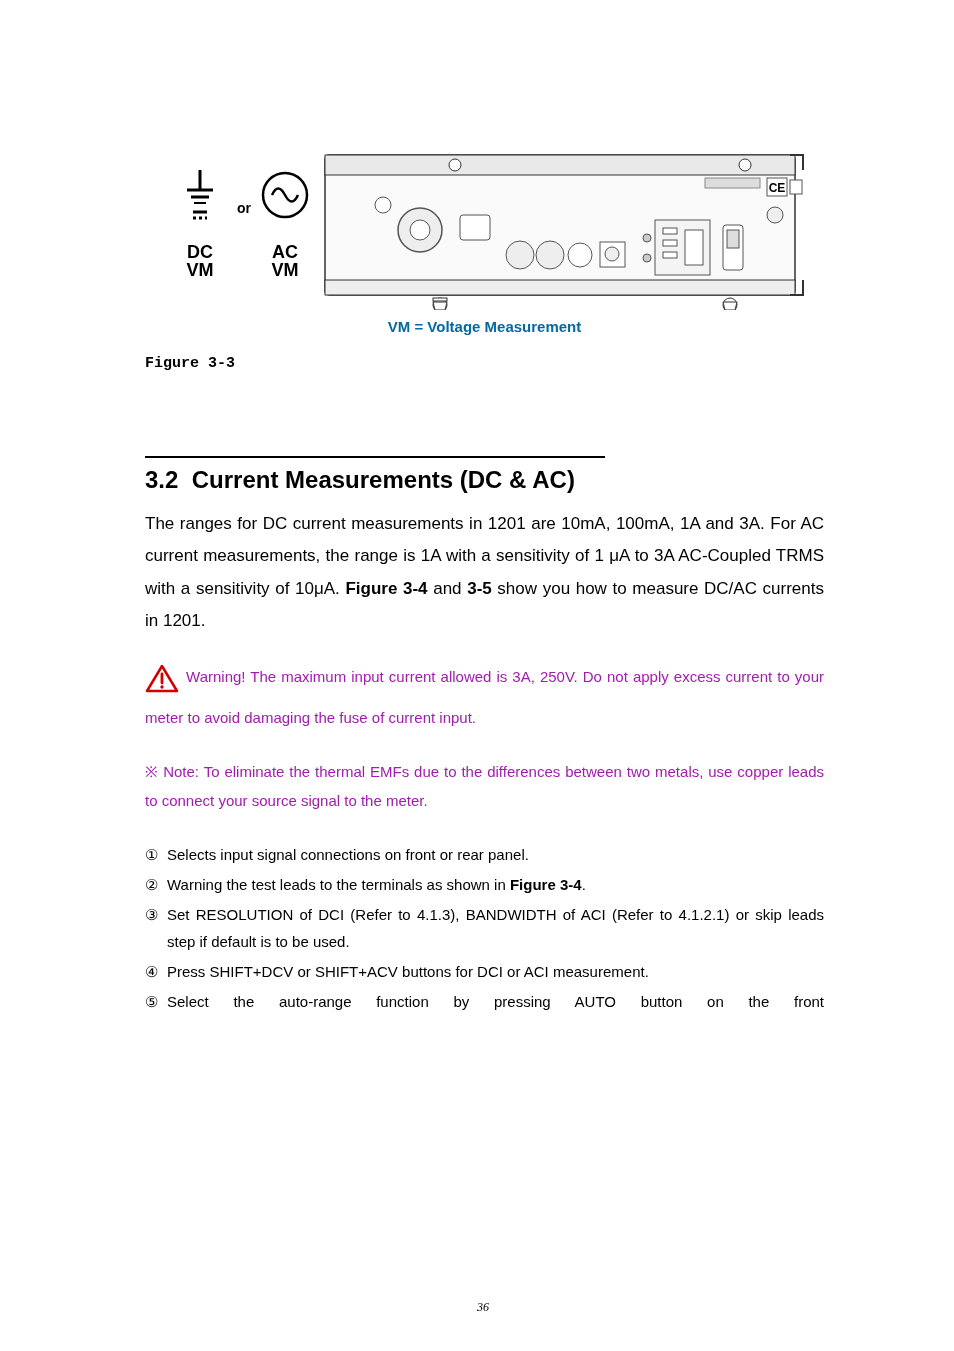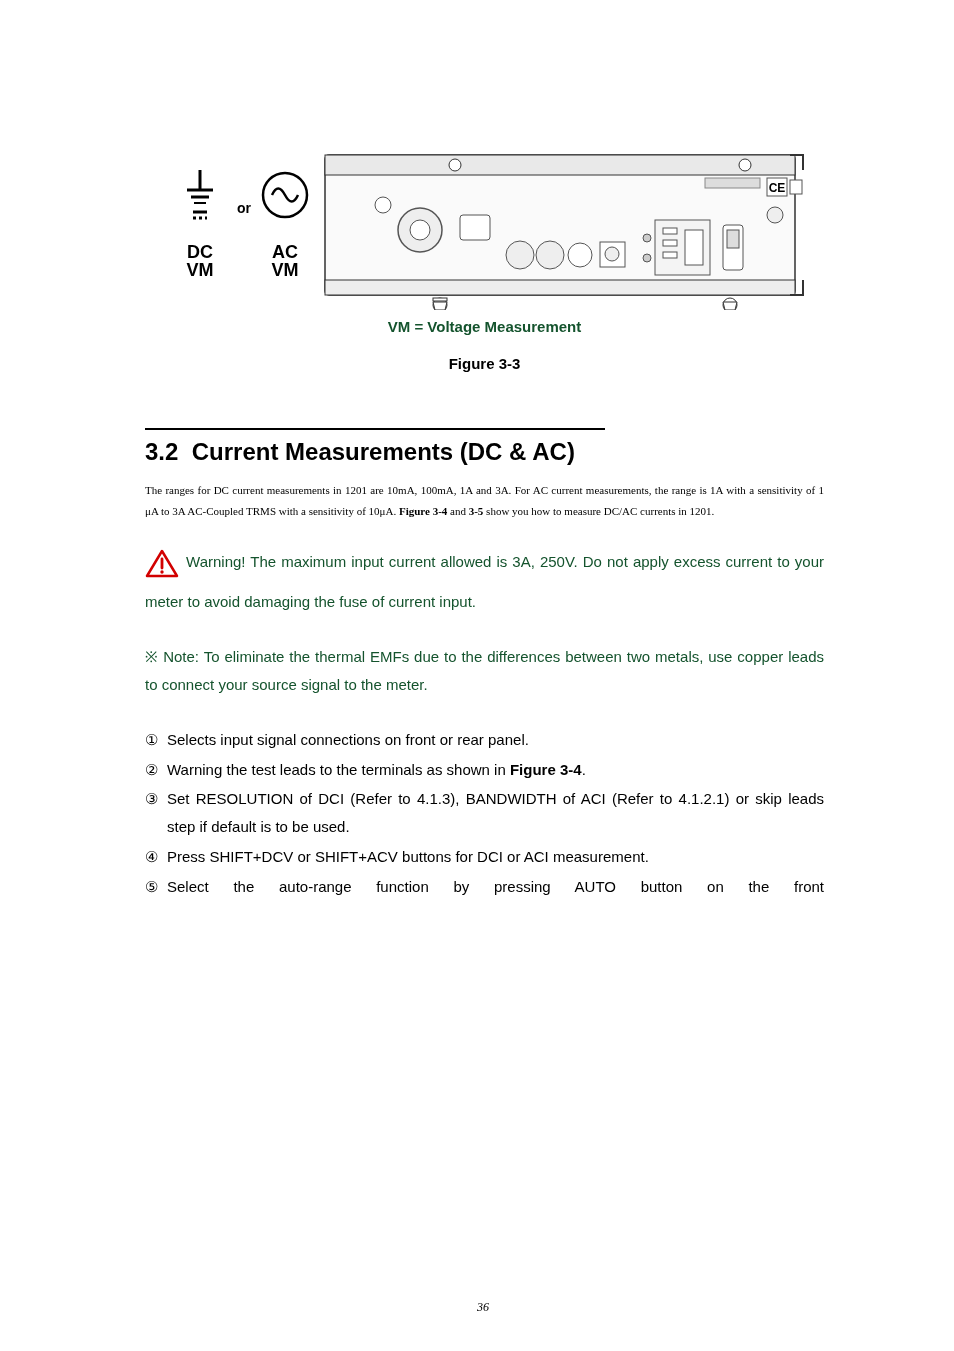--- a/index.html
+++ b/index.html
@@ -19,52 +19,51 @@
   }
   .figure-area {
     text-align: center;
     margin-bottom: 18px;
   }
   .figure-caption-vm {
     text-align: center;
     font-weight: bold;
     font-family: Arial, sans-serif;
     font-size: 15px;
-    color: #14532d;
+    color: #0369a1;
     margin-top: 8px;
   }
   .figure-label {
-    text-align: center;
     font-weight: bold;
     font-size: 15px;
     margin-top: 20px;
-    margin-bottom: 56px;
+    margin-bottom: 84px;
+    font-family: Liberation Mono, monospace;
   }
   .divider {
     border: none;
     border-top: 2px solid #000;
     width: 460px;
     margin: 0 0 8px 0;
   }
   .heading {
     font-size: 24px;
     font-weight: bold;
     margin: 4px 0 14px 0;
   }
   .body-para {
-    font-size: 11px;
+    font-size: 17px;
     line-height: 1.9;
     margin: 0 0 26px 0;
     text-align: justify;
-    font-family: Liberation Serif, serif;
   }
   .warning-para, .note-para {
     font-size: 15px;
     line-height: 1.9;
-    color: #14532d;
+    color: #a21caf;
     margin: 0 0 26px 0;
     text-align: justify;
   }
   .subhead {
     font-size: 15px;
     font-weight: bold;
     margin: 0 0 26px 0;
   }
   .list {
     font-size: 15px;

